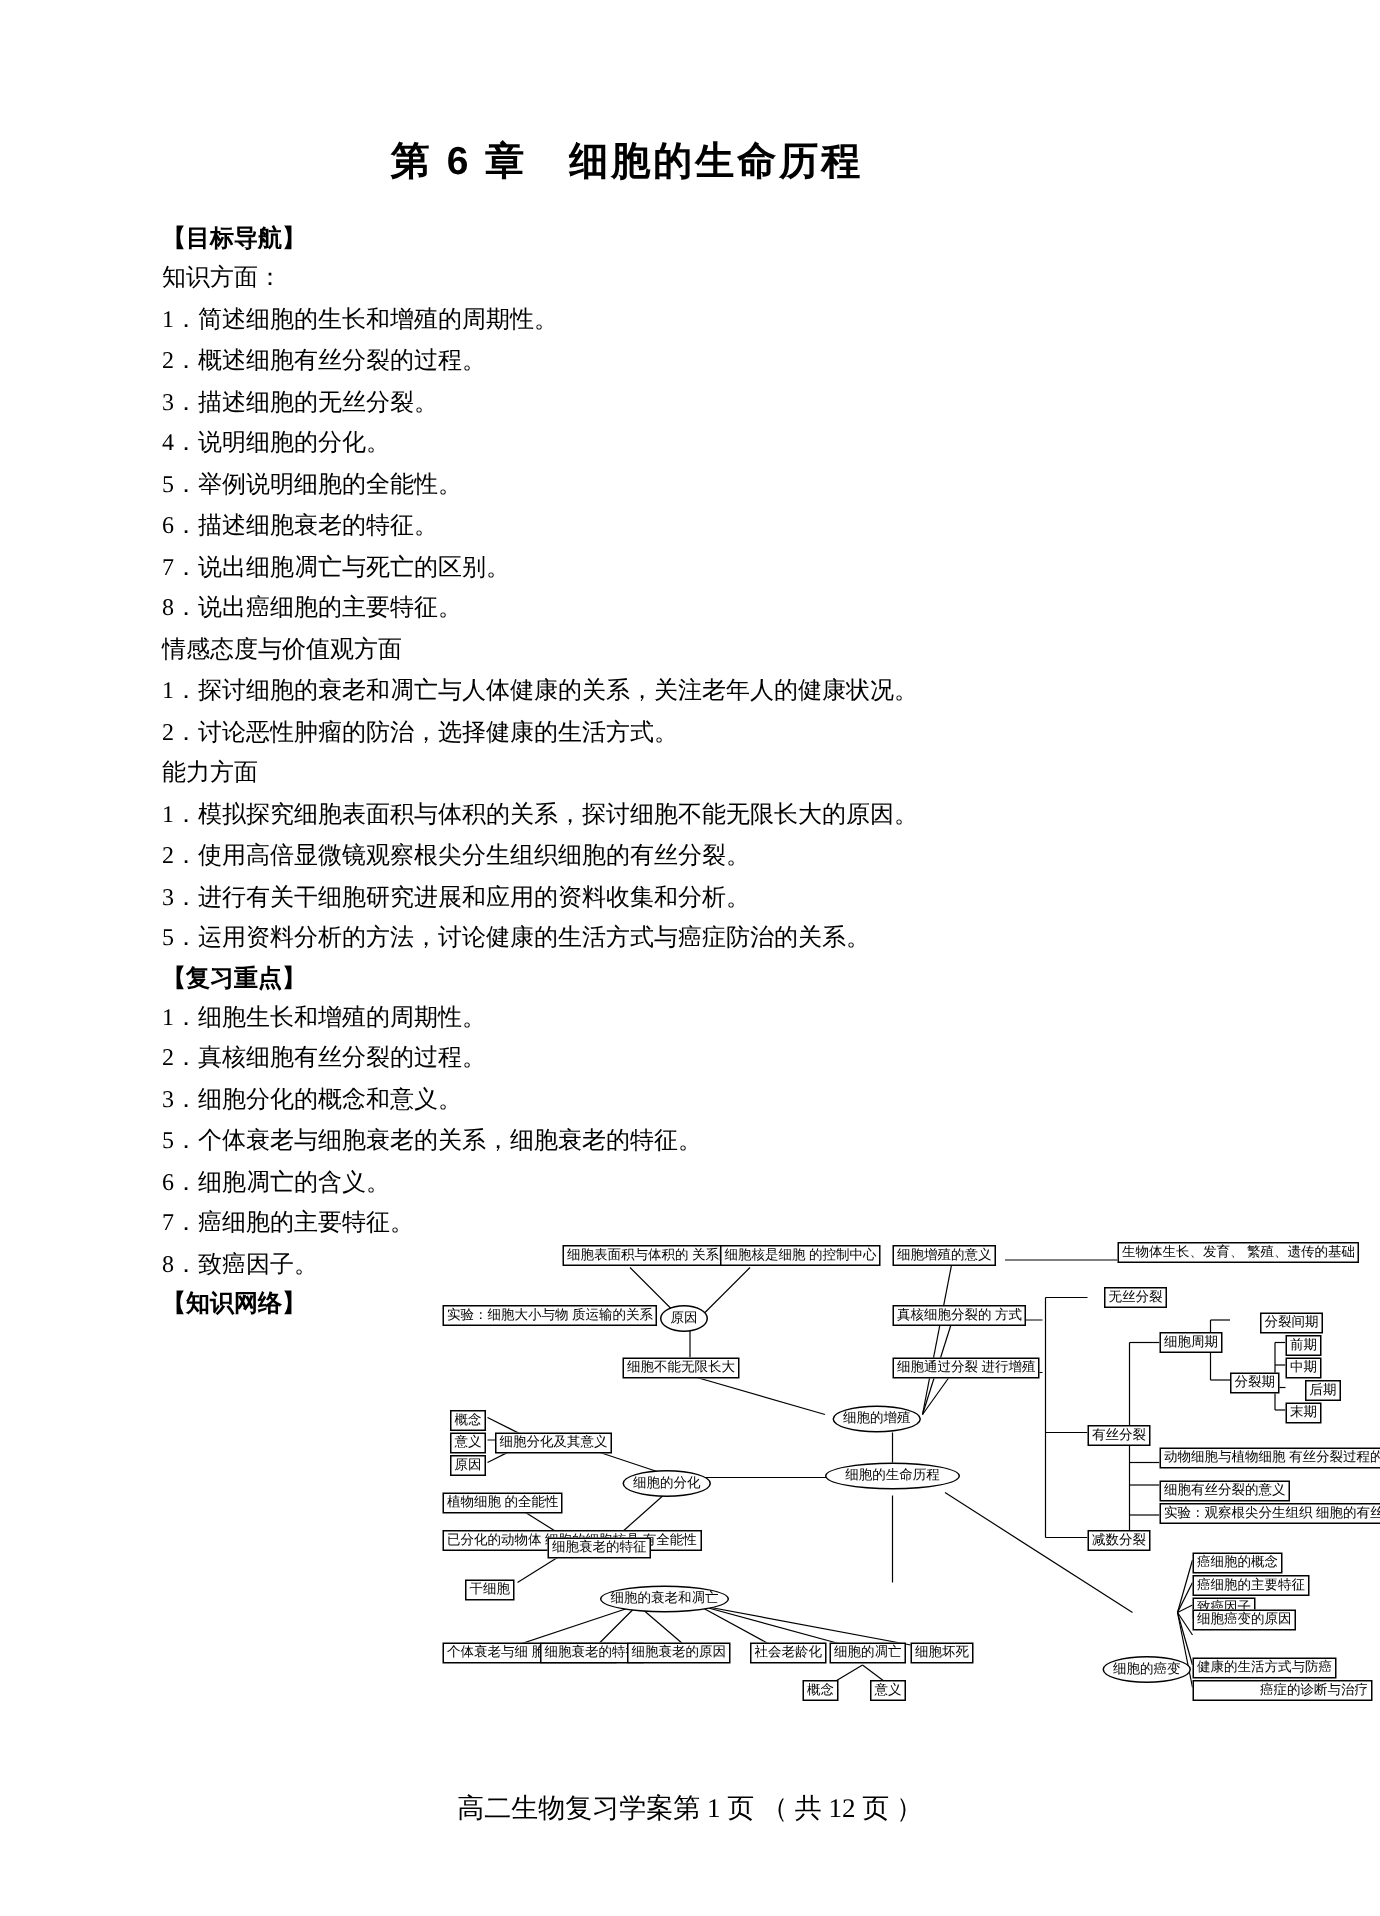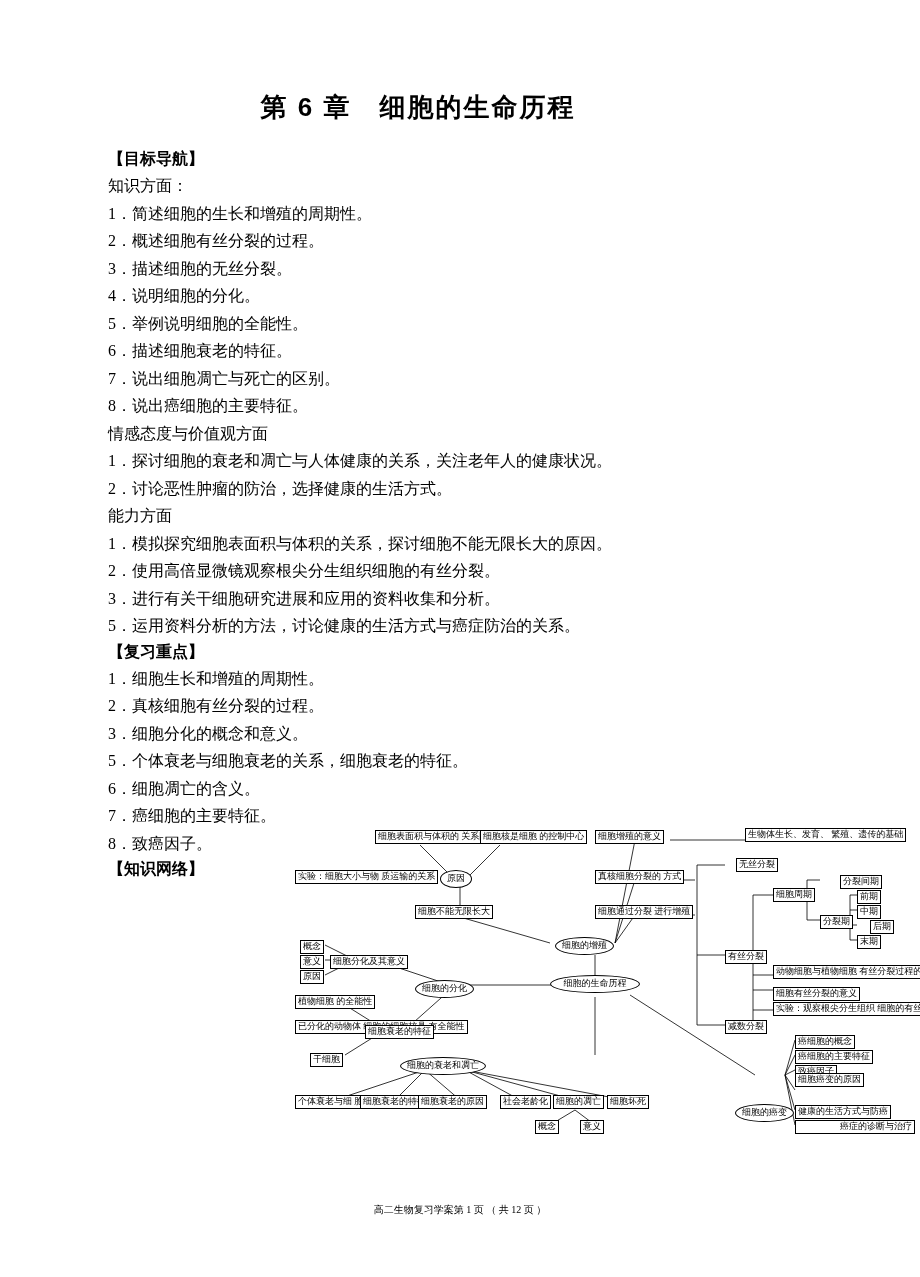--- a/index.html
+++ b/index.html
@@ -61,21 +61,21 @@
     width: 585px; height: 330px;
     pointer-events: none;
   }
   .diagram svg line { stroke: #000; stroke-width: 0.8; }
   .footer {
     position: absolute;
     bottom: 60px;
     left: 0;
     width: 920px;
     text-align: center;
-    font-size: 10px;
+    font-size: 18px;
   }
 </style>
 </head>
 <body>
 
 <div class="page">
 
   <h1 class="title">第 6 章　细胞的生命历程</h1>
 
   <p class="section-head">【目标导航】</p>

